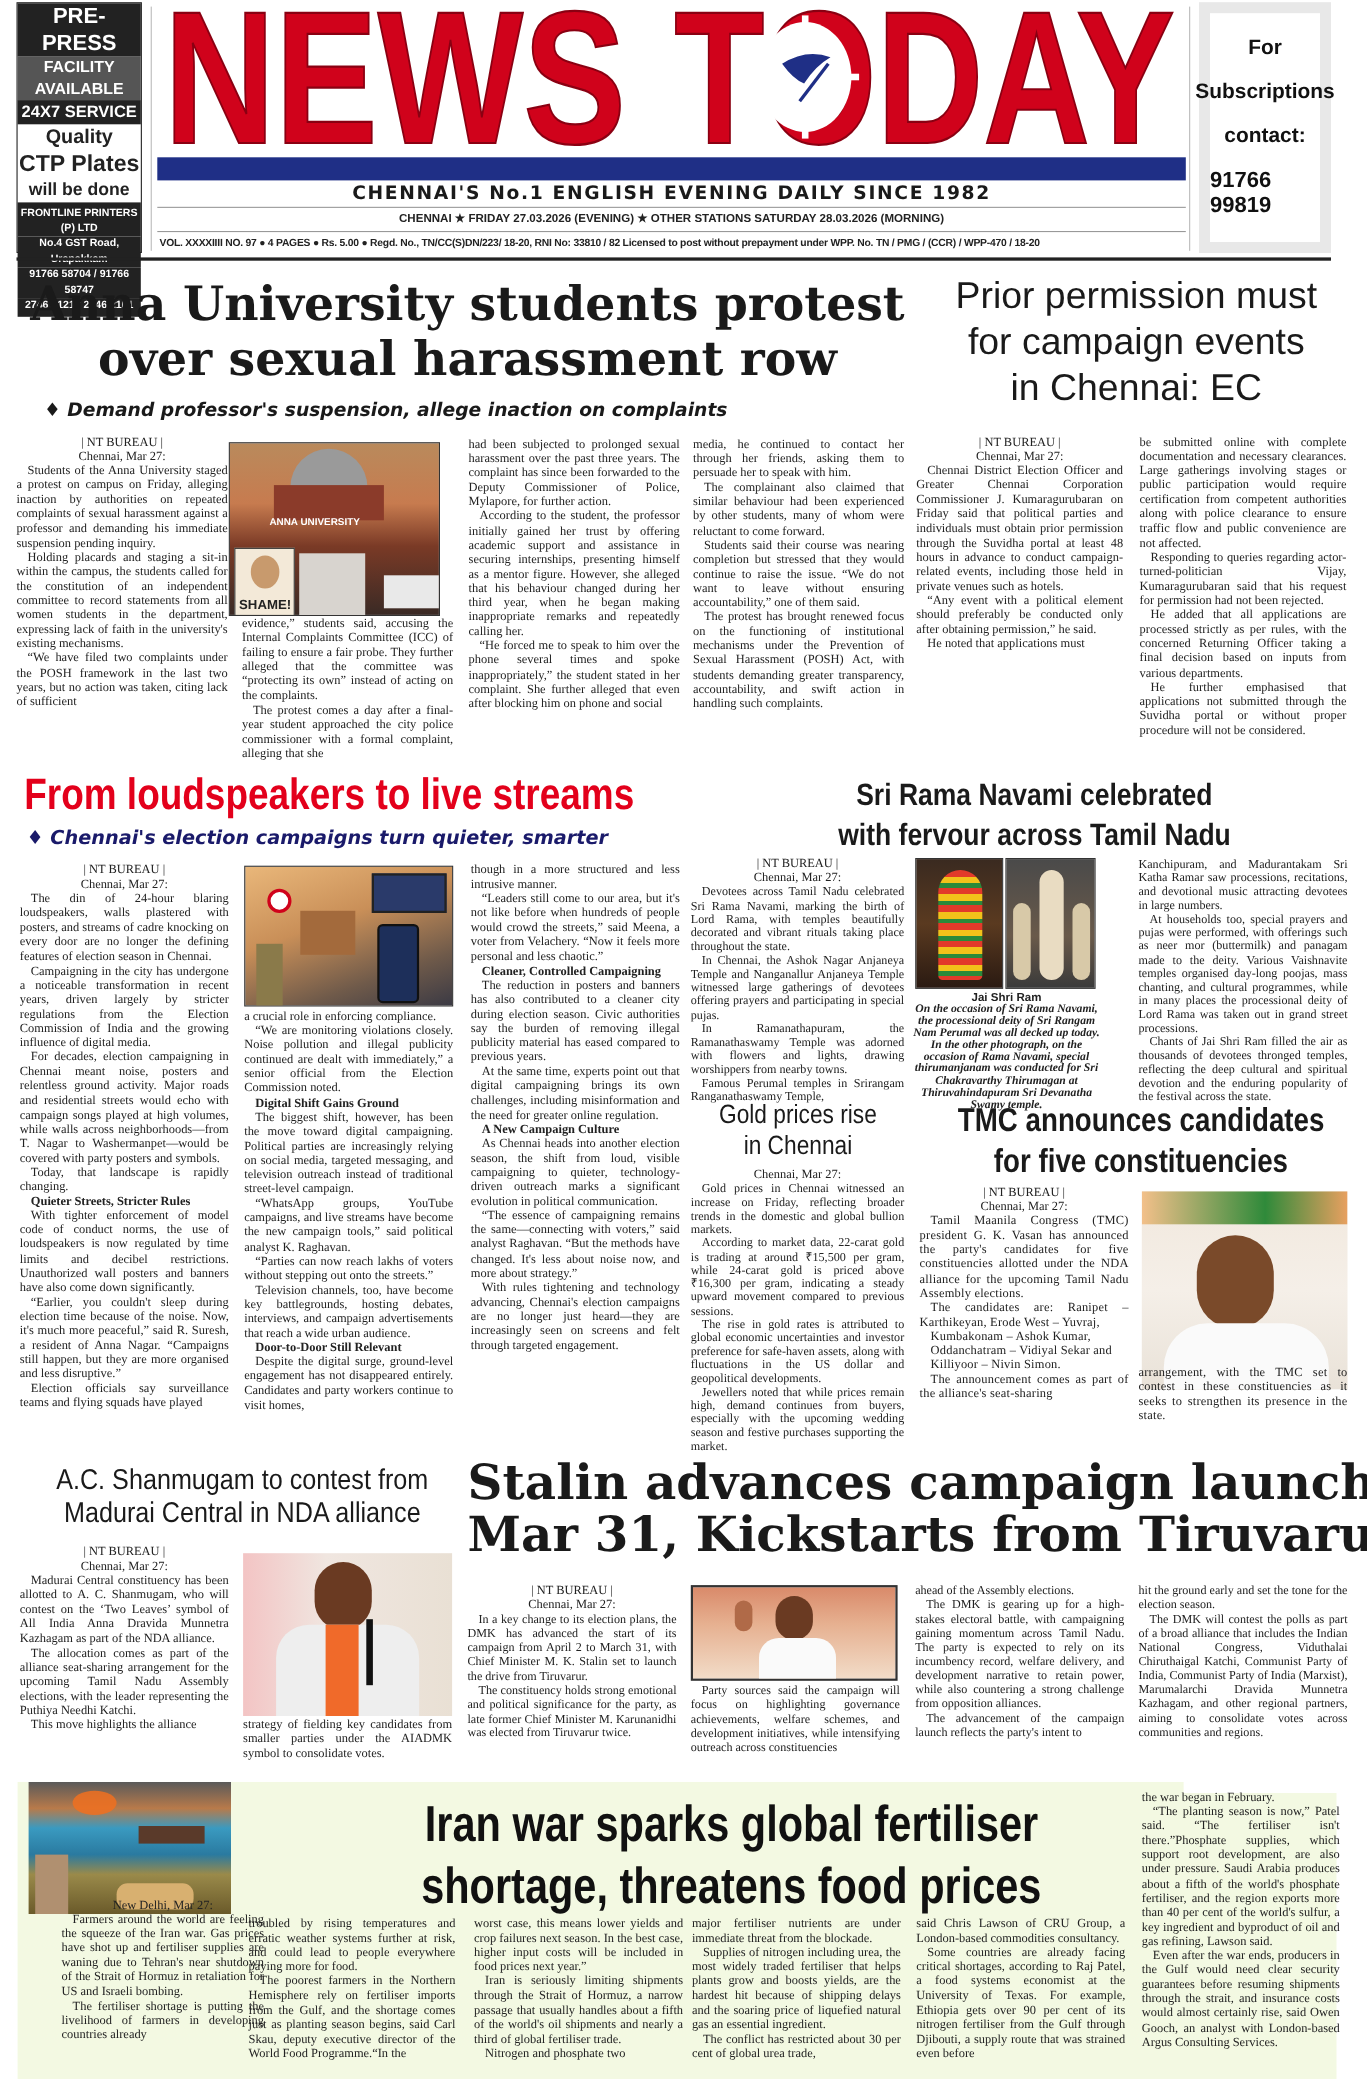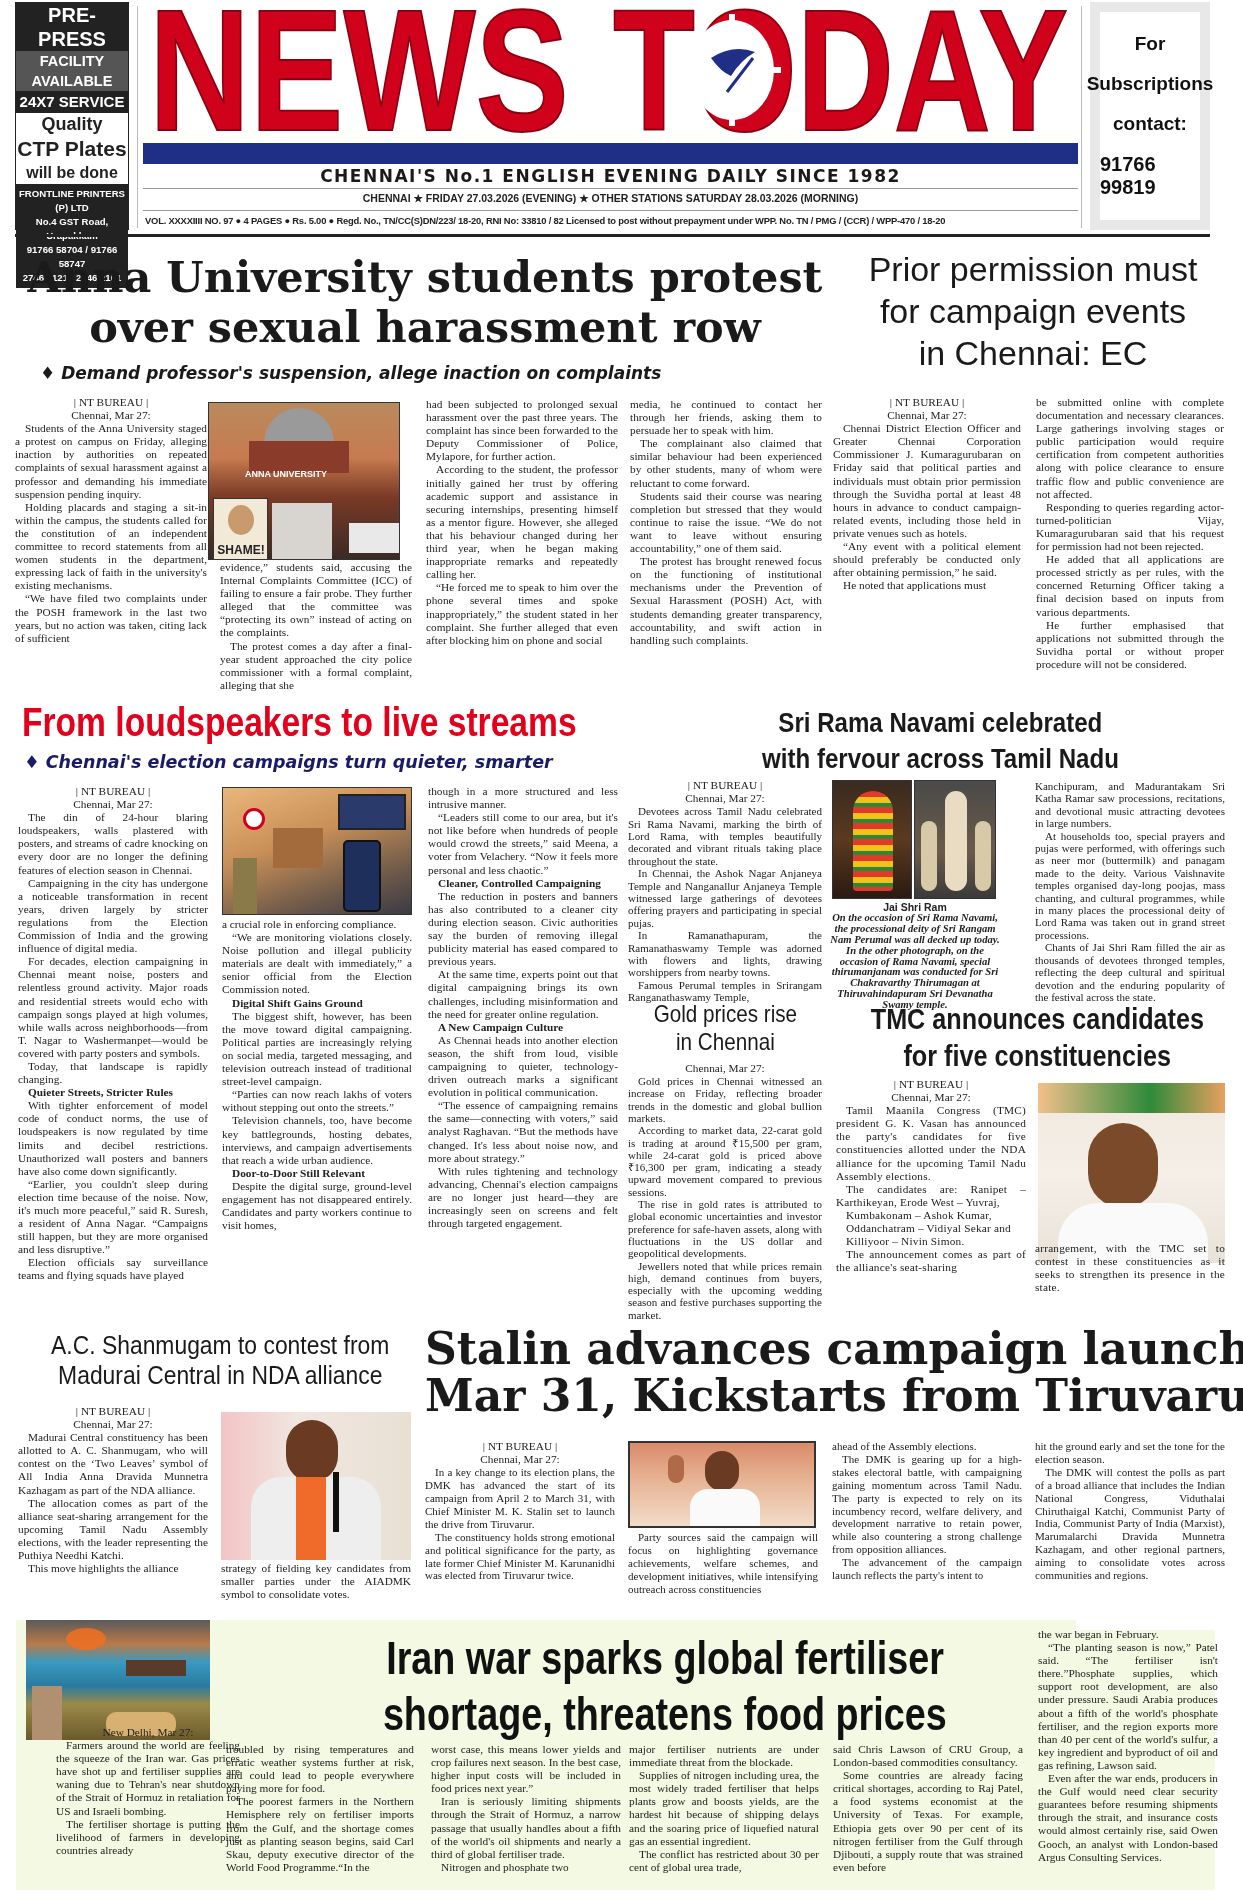--- a/index.html
+++ b/index.html
@@ -161,23 +161,24 @@
 <div class="col photo" style="left:222px;top:787px;width:190px;height:128px;background:linear-gradient(160deg,#e9b77a 0%,#c98f58 40%,#6f5a4a 75%,#3b3a44 100%);">
   <div class="abs" style="left:115px;top:6px;width:68px;height:36px;background:#2a3a6a;border:2px solid #222;"></div>
   <div class="abs" style="left:120px;top:52px;width:38px;height:72px;border-radius:5px;background:#1d2f5a;border:2px solid #111;"></div>
   <div class="abs" style="left:20px;top:20px;width:22px;height:22px;border-radius:50%;border:3px solid #d0021b;background:#fff;"></div>
   <div class="abs" style="left:10px;top:70px;width:24px;height:58px;background:#8a7a4a;"></div>
   <div class="abs" style="left:50px;top:40px;width:50px;height:40px;background:#a36a3c;"></div>
 </div>
 <div class="col" style="left:222px;top:918px;width:190px;">
   <div class="body-text">
       <p style="text-indent: 0px;">a crucial role in enforcing compliance.</p>
-      <p>“We are monitoring violations closely. Noise pollution and illegal publicity materials are dealt with immediately,” a senior official from the Election Commission noted.</p>
+      <p>“We are monitoring violations closely. Noise pollution and illegal publicity continued are dealt with immediately,” a senior official from the Election Commission noted.</p>
       <p class="subhead">Digital Shift Gains Ground</p>
       <p>The biggest shift, however, has been the move toward digital campaigning. Political parties are increasingly relying on social media, targeted messaging, and television outreach instead of traditional street-level campaign.</p>
+      <p>“WhatsApp groups, YouTube campaigns, and live streams have become the new campaign tools,” said political analyst K. Raghavan.</p>
       <p>“Parties can now reach lakhs of voters without stepping out onto the streets.”</p>
       <p>Television channels, too, have become key battlegrounds, hosting debates, interviews, and campaign advertisements that reach a wide urban audience.</p>
       <p class="subhead">Door-to-Door Still Relevant</p>
       <p>Despite the digital surge, ground-level engagement has not disappeared entirely. Candidates and party workers continue to visit homes,</p>
     </div>
 </div>
 <div class="col" style="left:428px;top:785px;width:190px;">
   <div class="body-text">
       <p style="text-indent: 0px;">though in a more structured and less intrusive manner.</p>
       <p>“Leaders still come to our area, but it's not like before when hundreds of people would crowd the streets,” said Meena, a voter from Velachery. “Now it feels more personal and less chaotic.”</p>

